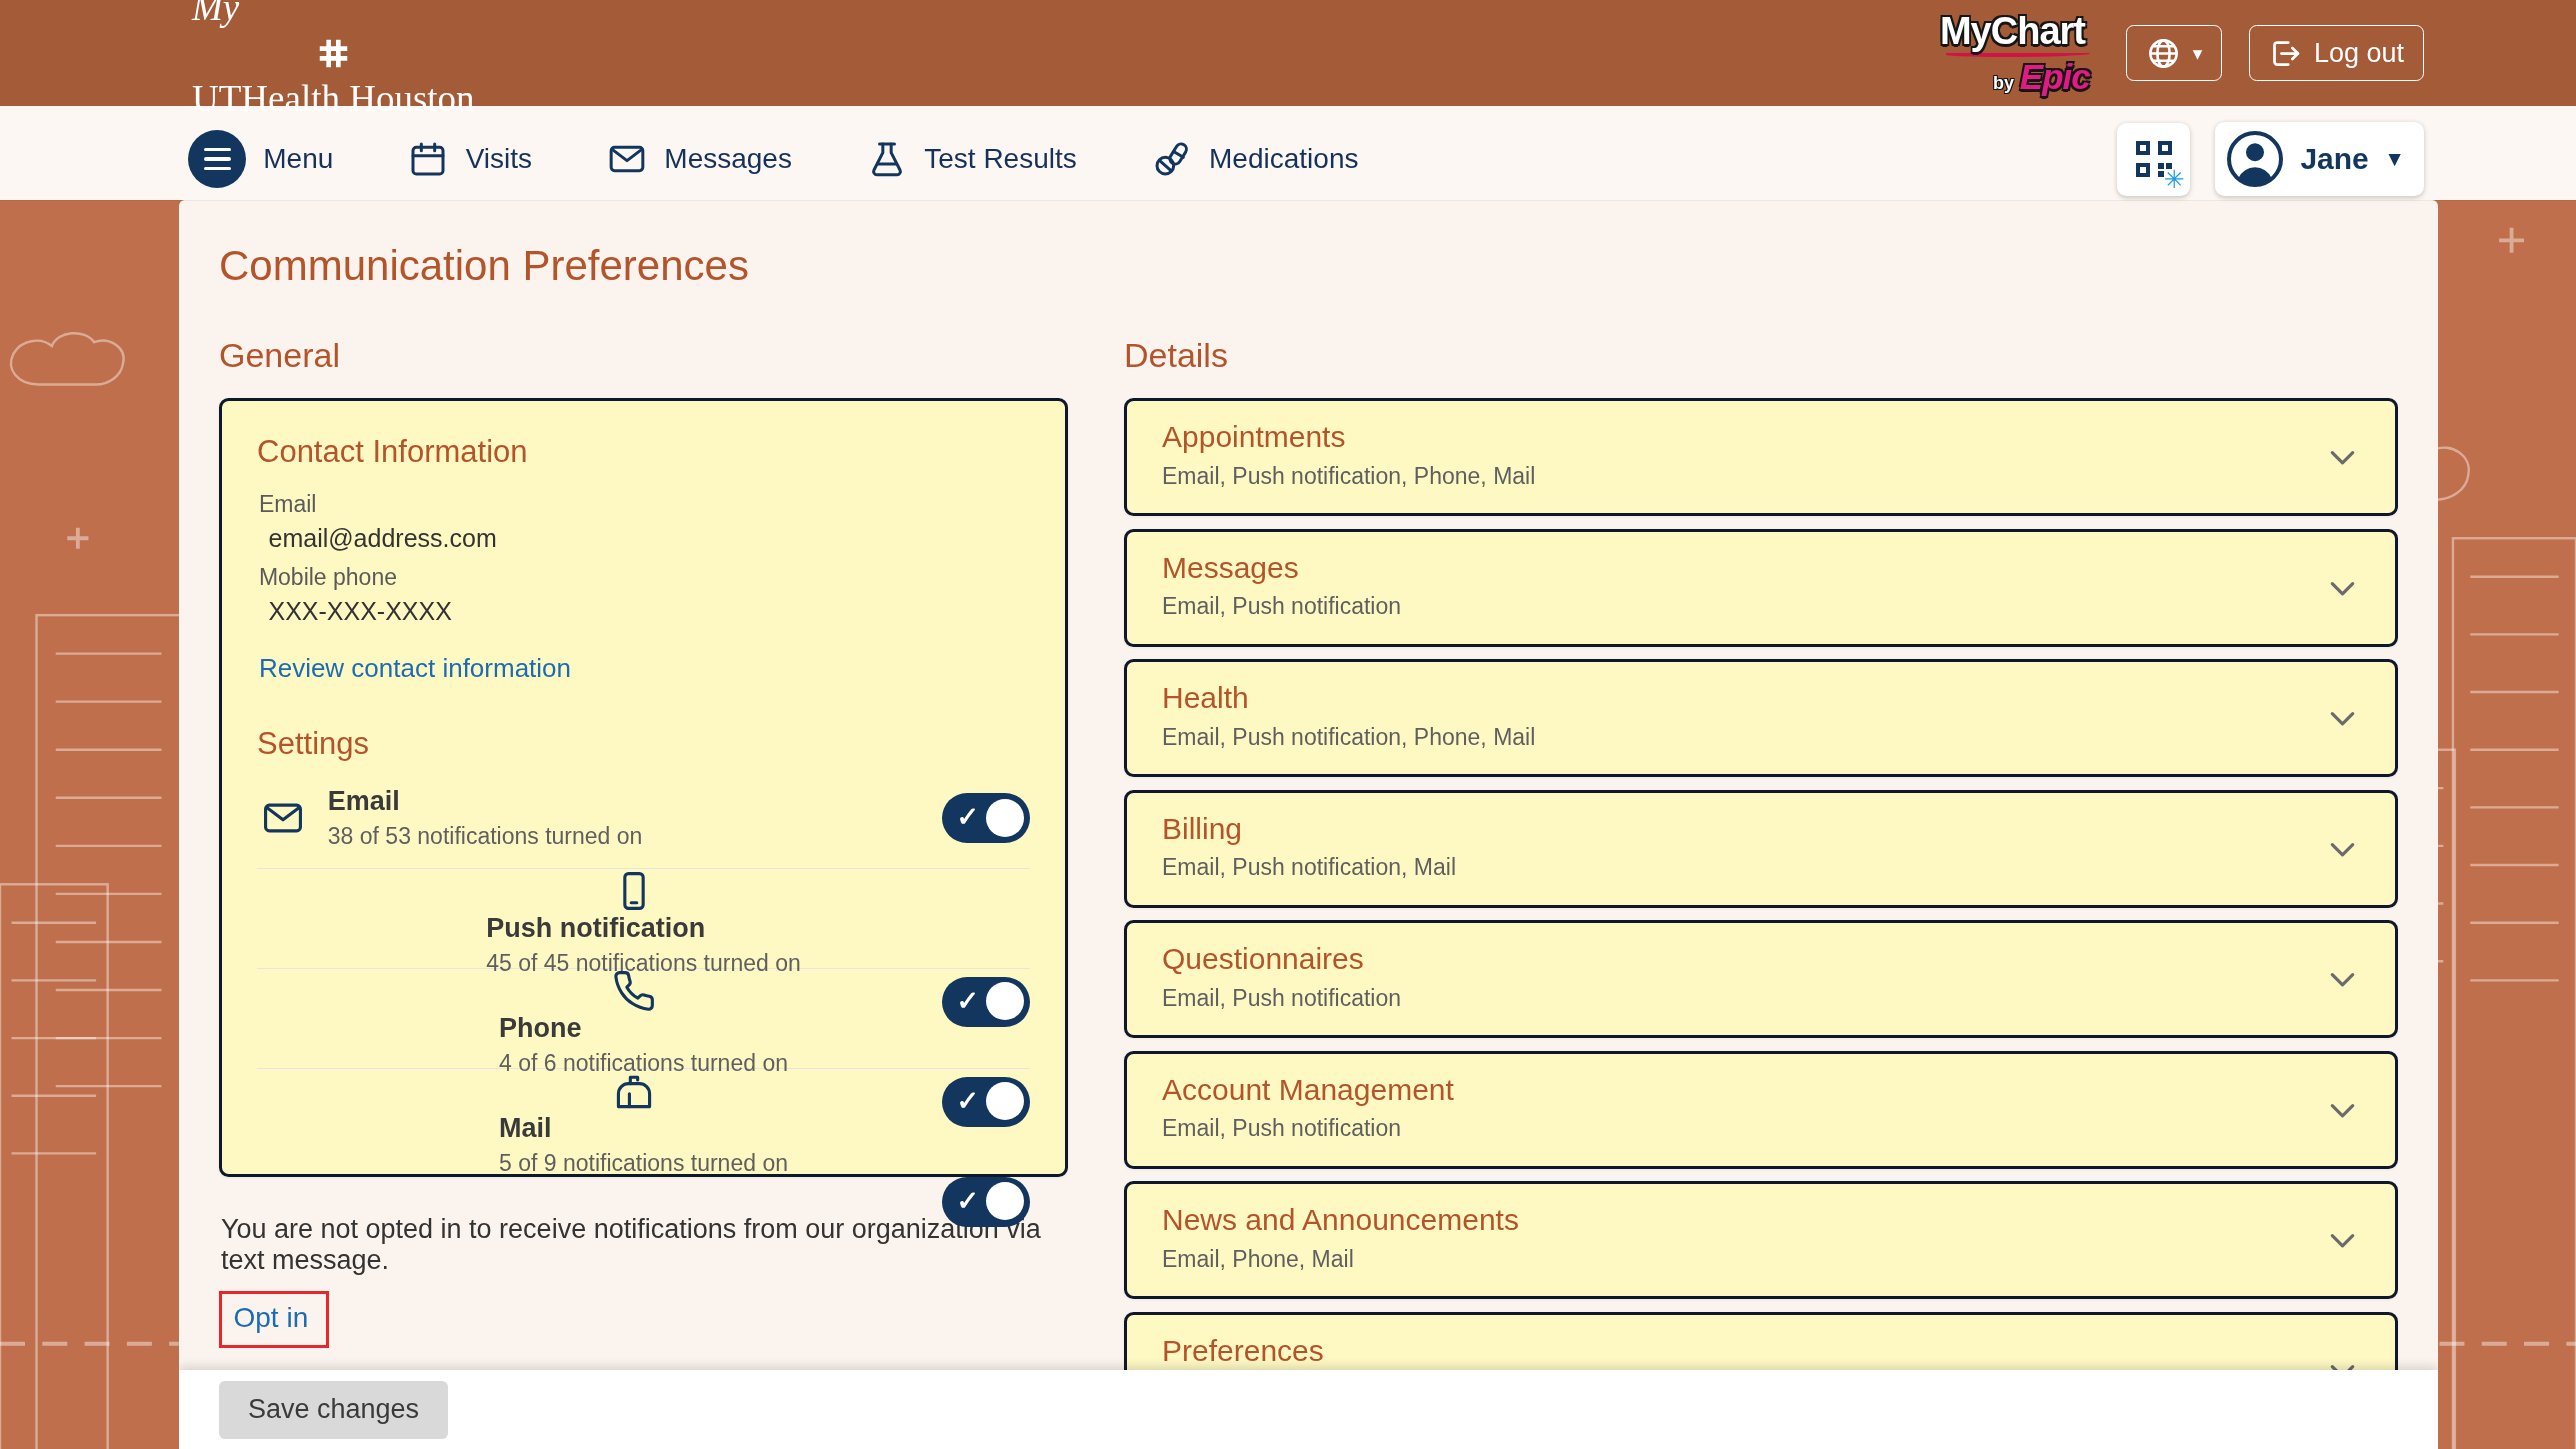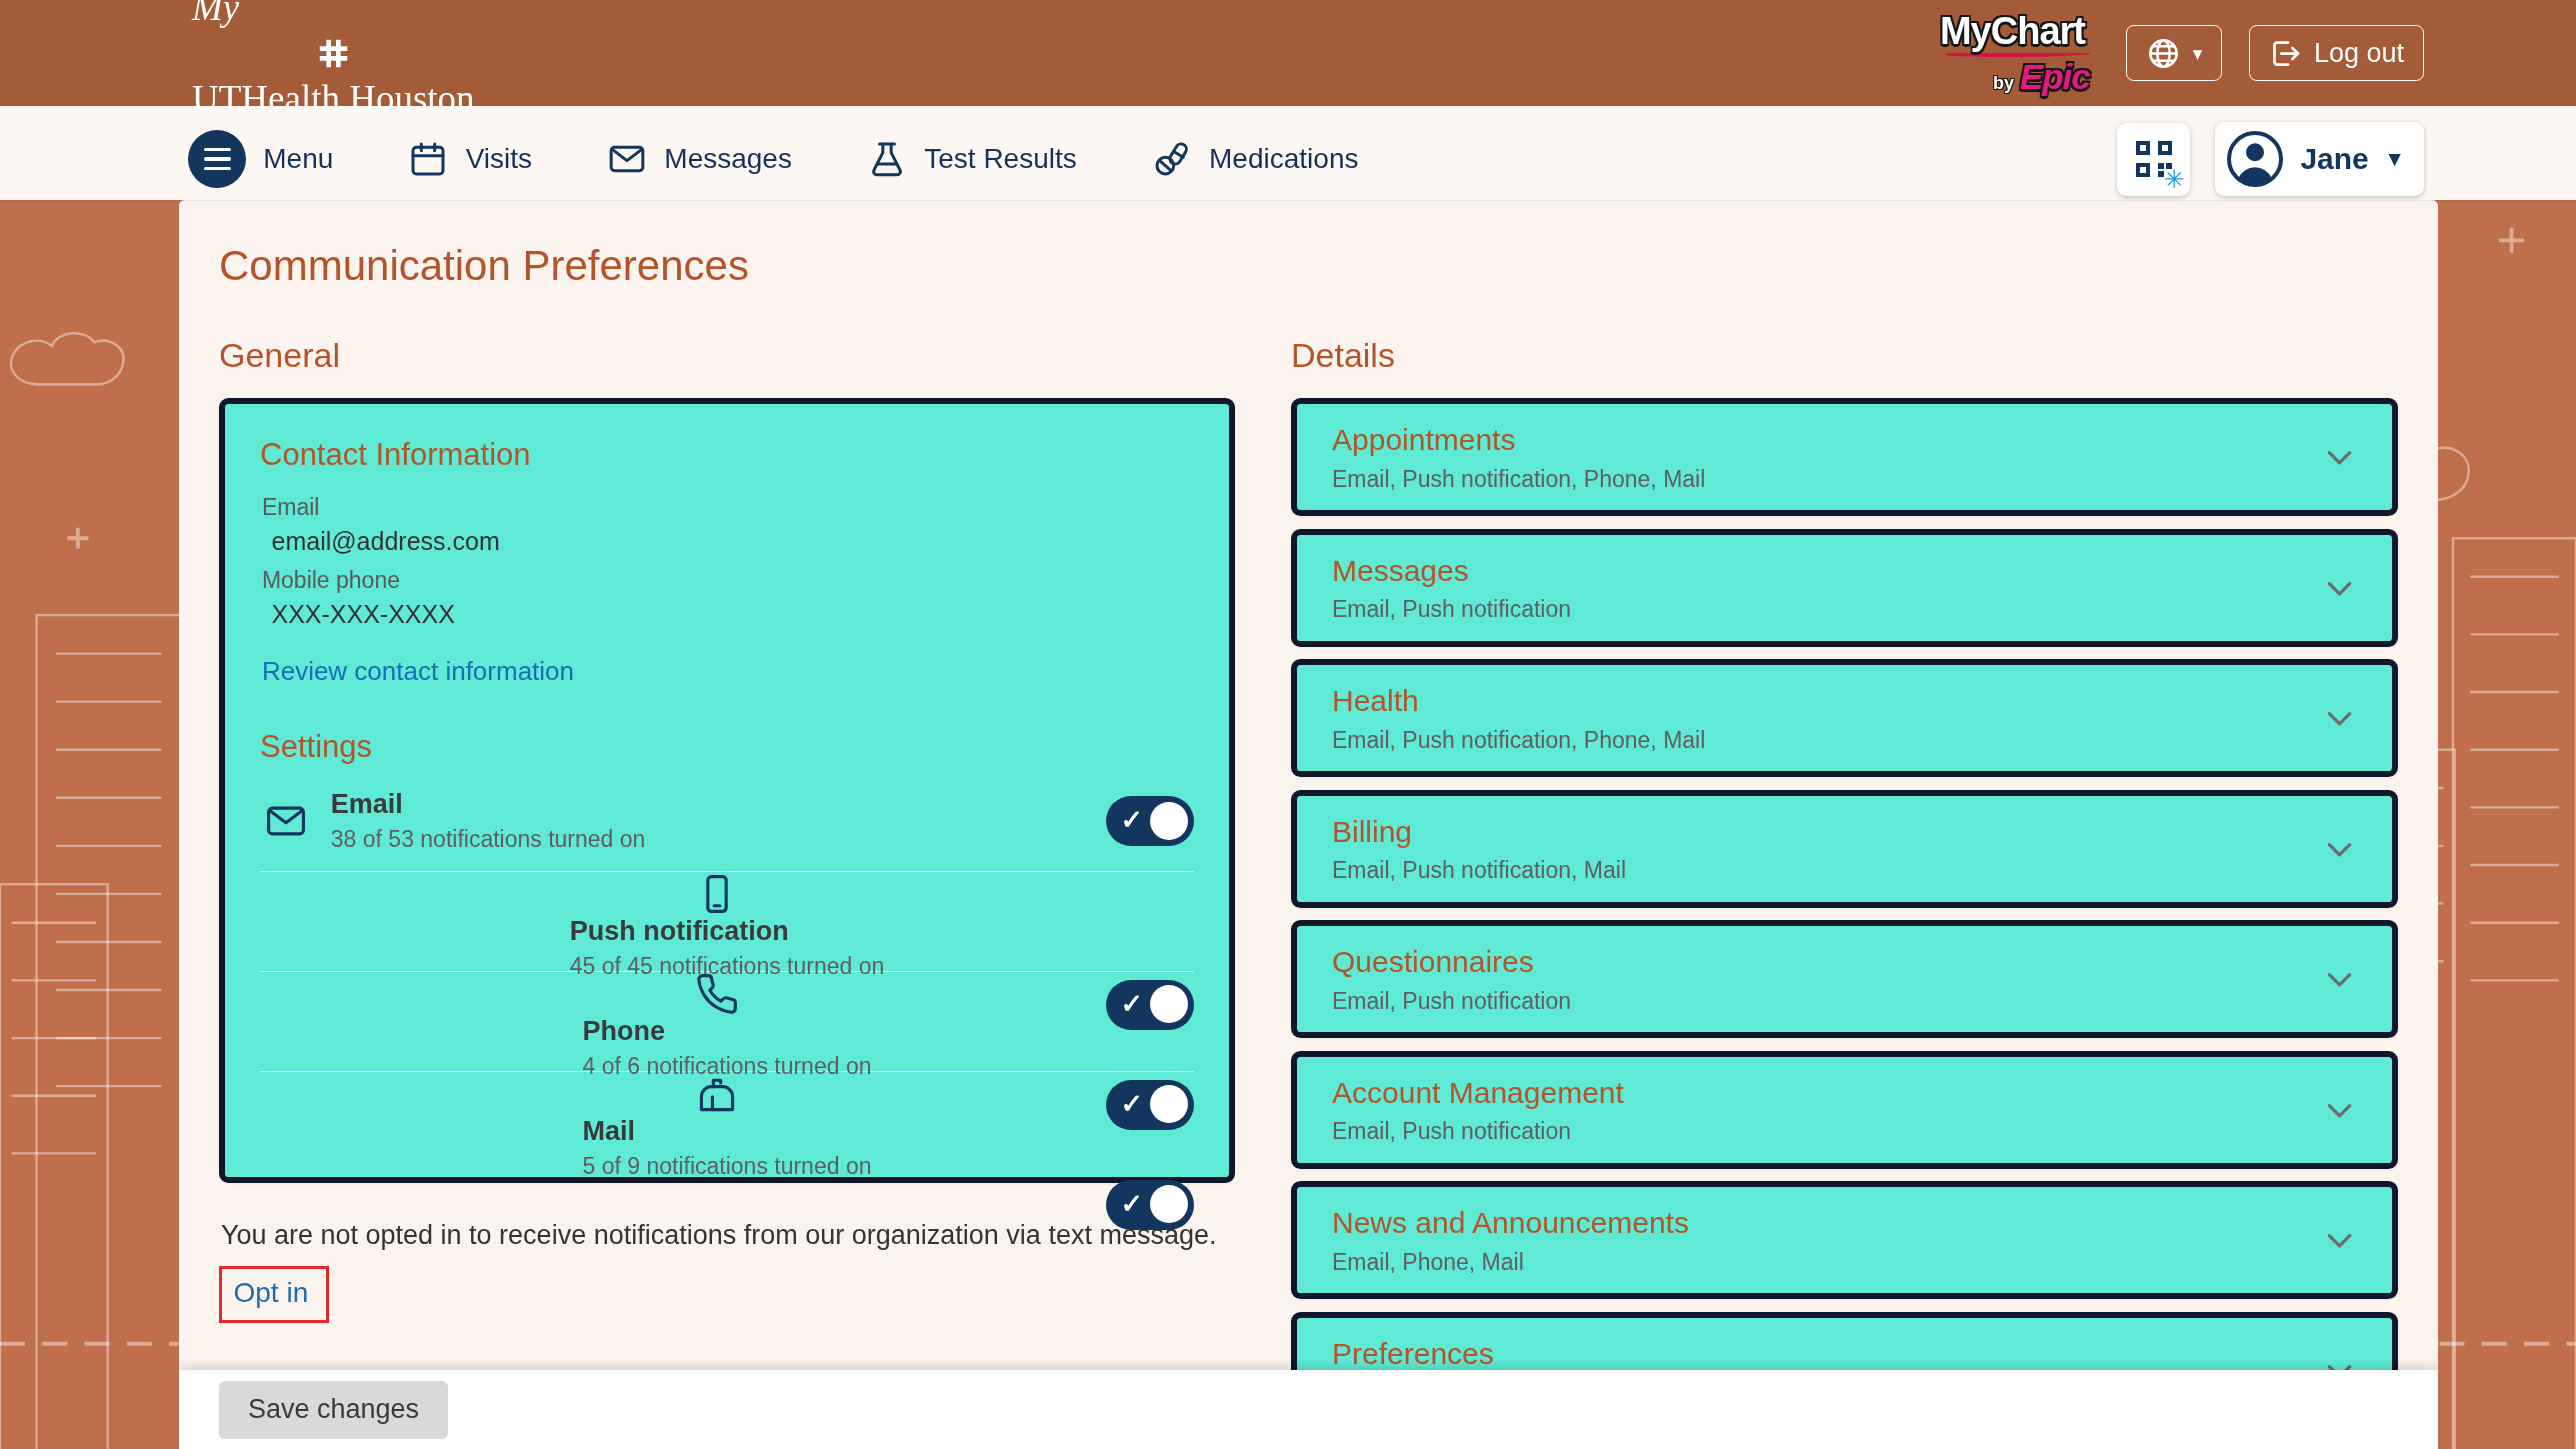--- a/index.html
+++ b/index.html
@@ -55,26 +55,26 @@
                padding:6.7px 19px 6.7px 9.6px; box-shadow:0 1.9px 5.8px rgba(0,0,0,.2); cursor:pointer; }
   .avatar { width:60px; height:60px; }
   .user-name { color:#12365e; font-size:30px; font-weight:bold; }
   .user-caret { color:#12365e; font-size:21px; }
 
   
   .panel { position:absolute; left:179px; top:200px; width:2259px; bottom:0;
            background:#fbf4ee; z-index:2; border-radius:5.8px 5.8px 0 0; overflow:hidden; }
   .page-title { margin:42px 0 0 40px; color:#b4542a; font-size:42px; font-weight:400; }
   .columns { display:flex; gap:56px; padding:0 40px; margin-top:46px; }
-  .col-left { width:1016px; flex:none; }
+  .col-left { width:849px; flex:none; }
   .col-right { flex:1; min-width:0; }
   .section-h { color:#b4542a; font-size:34px; font-weight:400; margin-bottom:23px; }
 
   
-  .card { background:#5eead4; border:6px solid #0f172a; border-radius:9.6px;
+  .card { background:#fef9c3; border:3px solid #0f172a; border-radius:9.6px;
           box-shadow:0 1px 2.9px rgba(0,0,0,.06); }
   .contact-card { padding:33px 35px 5.8px 35px; }
   .card-h { color:#b4542a; font-size:31px; font-weight:400; margin-bottom:21px; }
   .field-label { color:#5a5a5a; font-size:23px; margin:11.5px 0 5.8px 1.9px; }
   .field-value { color:#333; font-size:25px; margin-left:11.5px; }
   .link { color:#1b6cb5; font-size:26px; cursor:pointer; text-decoration:none; display:inline-block; }
   .review-link { margin:27px 0 42px 1.9px; }
   .settings-h { margin-bottom:5.8px; }
 
   .setting-row { display:flex; align-items:center; height:100px; }

